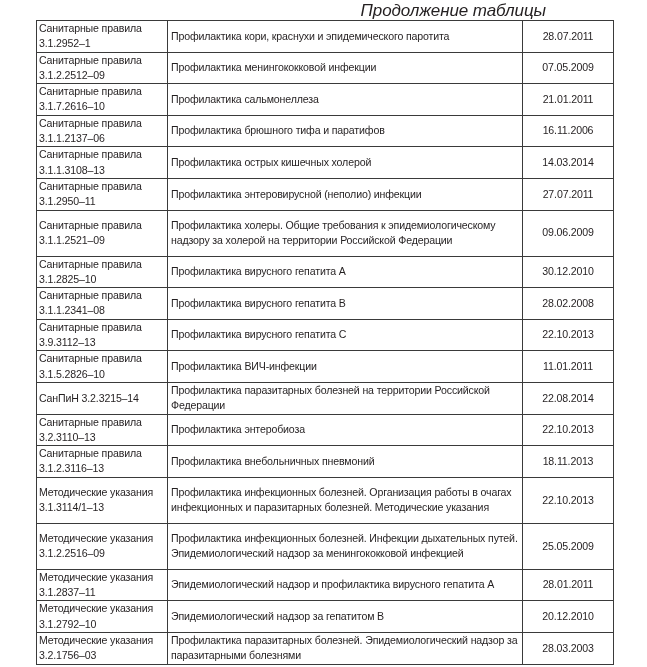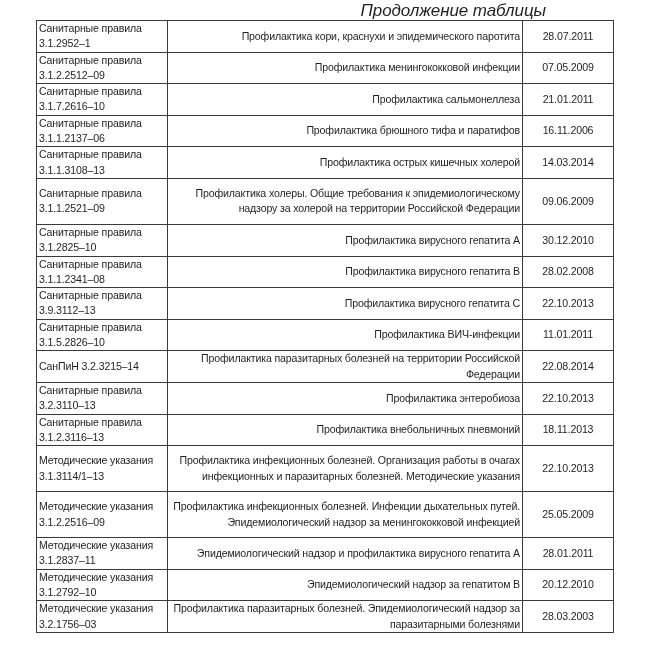--- a/index.html
+++ b/index.html
@@ -41,21 +41,21 @@
     border: 1px solid #3a3a3a;
     padding: 0;
     vertical-align: middle;
     line-height: 15.3px;
   }
   table.doc-table td.doc {
     text-align: left;
     padding: 0 2px;
   }
   table.doc-table td.title {
-    text-align: right;
+    text-align: left;
     padding: 0 2px 0 3px;
     margin-top: 8px;
   }
   table.doc-table td.date {
     text-align: center;
   }
   tr.h2 td { height: 30px; }
   tr.h3 td { height: 45px; }
 </style>
 </head>
@@ -87,20 +87,25 @@
     </tr>
     <tr class="h2">
       <td class="doc">Санитарные правила 3.1.1.2137–06</td>
       <td class="title">Профилактика брюшного тифа и паратифов</td>
       <td class="date">16.11.2006</td>
     </tr>
     <tr class="h2">
       <td class="doc">Санитарные правила 3.1.1.3108–13</td>
       <td class="title">Профилактика острых кишечных холерой</td>
       <td class="date">14.03.2014</td>
+    </tr>
+    <tr class="h2">
+      <td class="doc">Санитарные правила 3.1.2950–11</td>
+      <td class="title">Профилактика энтеровирусной (неполио) инфекции</td>
+      <td class="date">27.07.2011</td>
     </tr>
     <tr class="h3">
       <td class="doc">Санитарные правила 3.1.1.2521–09</td>
       <td class="title">Профилактика холеры. Общие требования к эпидемиологическому надзору за холерой на территории Российской Федерации</td>
       <td class="date">09.06.2009</td>
     </tr>
     <tr class="h2">
       <td class="doc">Санитарные правила 3.1.2825–10</td>
       <td class="title">Профилактика вирусного гепатита A</td>
       <td class="date">30.12.2010</td>

